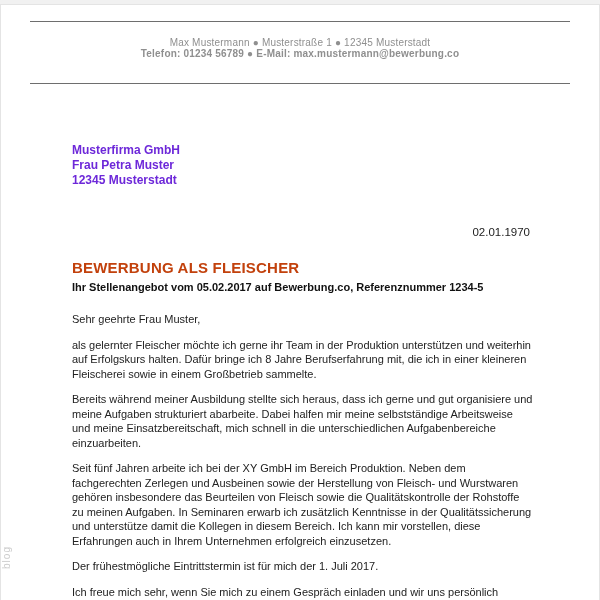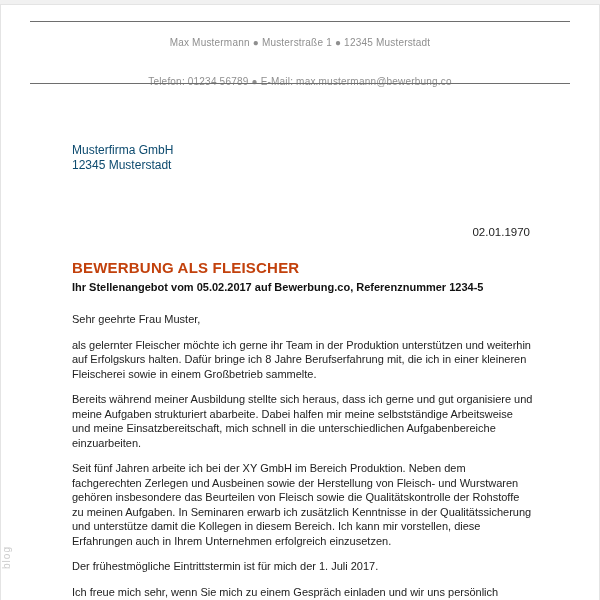--- a/index.html
+++ b/index.html
@@ -29,28 +29,28 @@
   .header-line {
     position: absolute;
     left: 30px;
     right: 30px;
     text-align: center;
     color: #8f8f8f;
     font-size: 10px;
     letter-spacing: 0.2px;
   }
   .header-line.l1 { top: 33px; }
-  .header-line.l2 { top: 72px; }
+  .header-line.l2 { top: 44px; font-weight: bold; }
   .recipient {
     position: absolute;
     top: 139px;
     left: 72px;
     font-size: 12px;
-    font-weight: normal;
-    color: #0c4a6e;
+    font-weight: bold;
+    color: #6d28d9;
     line-height: 15px;
   }
   .date {
     position: absolute;
     top: 222px;
     right: 70px;
     font-size: 11.5px;
     color: #222222;
     text-align: right;
   }
@@ -103,20 +103,21 @@
   <div class="rule rule-top"></div>
 
   <div class="header-line l1">Max Mustermann ● Musterstraße 1 ● 12345 Musterstadt</div>
 
   <div class="header-line l2">Telefon: 01234 56789 ● E-Mail: max.mustermann@bewerbung.co</div>
 
   <div class="rule rule-bottom"></div>
 
   <div class="recipient">
     <div>Musterfirma GmbH</div>
+    <div>Frau Petra Muster</div>
     <div>12345 Musterstadt</div>
   </div>
 
   <div class="date">02.01.1970</div>
 
   <div class="subject-title">BEWERBUNG ALS FLEISCHER</div>
 
   <div class="subject-subtitle">Ihr Stellenangebot vom 05.02.2017 auf Bewerbung.co, Referenznummer 1234-5</div>
 
   <div class="letter-body">

